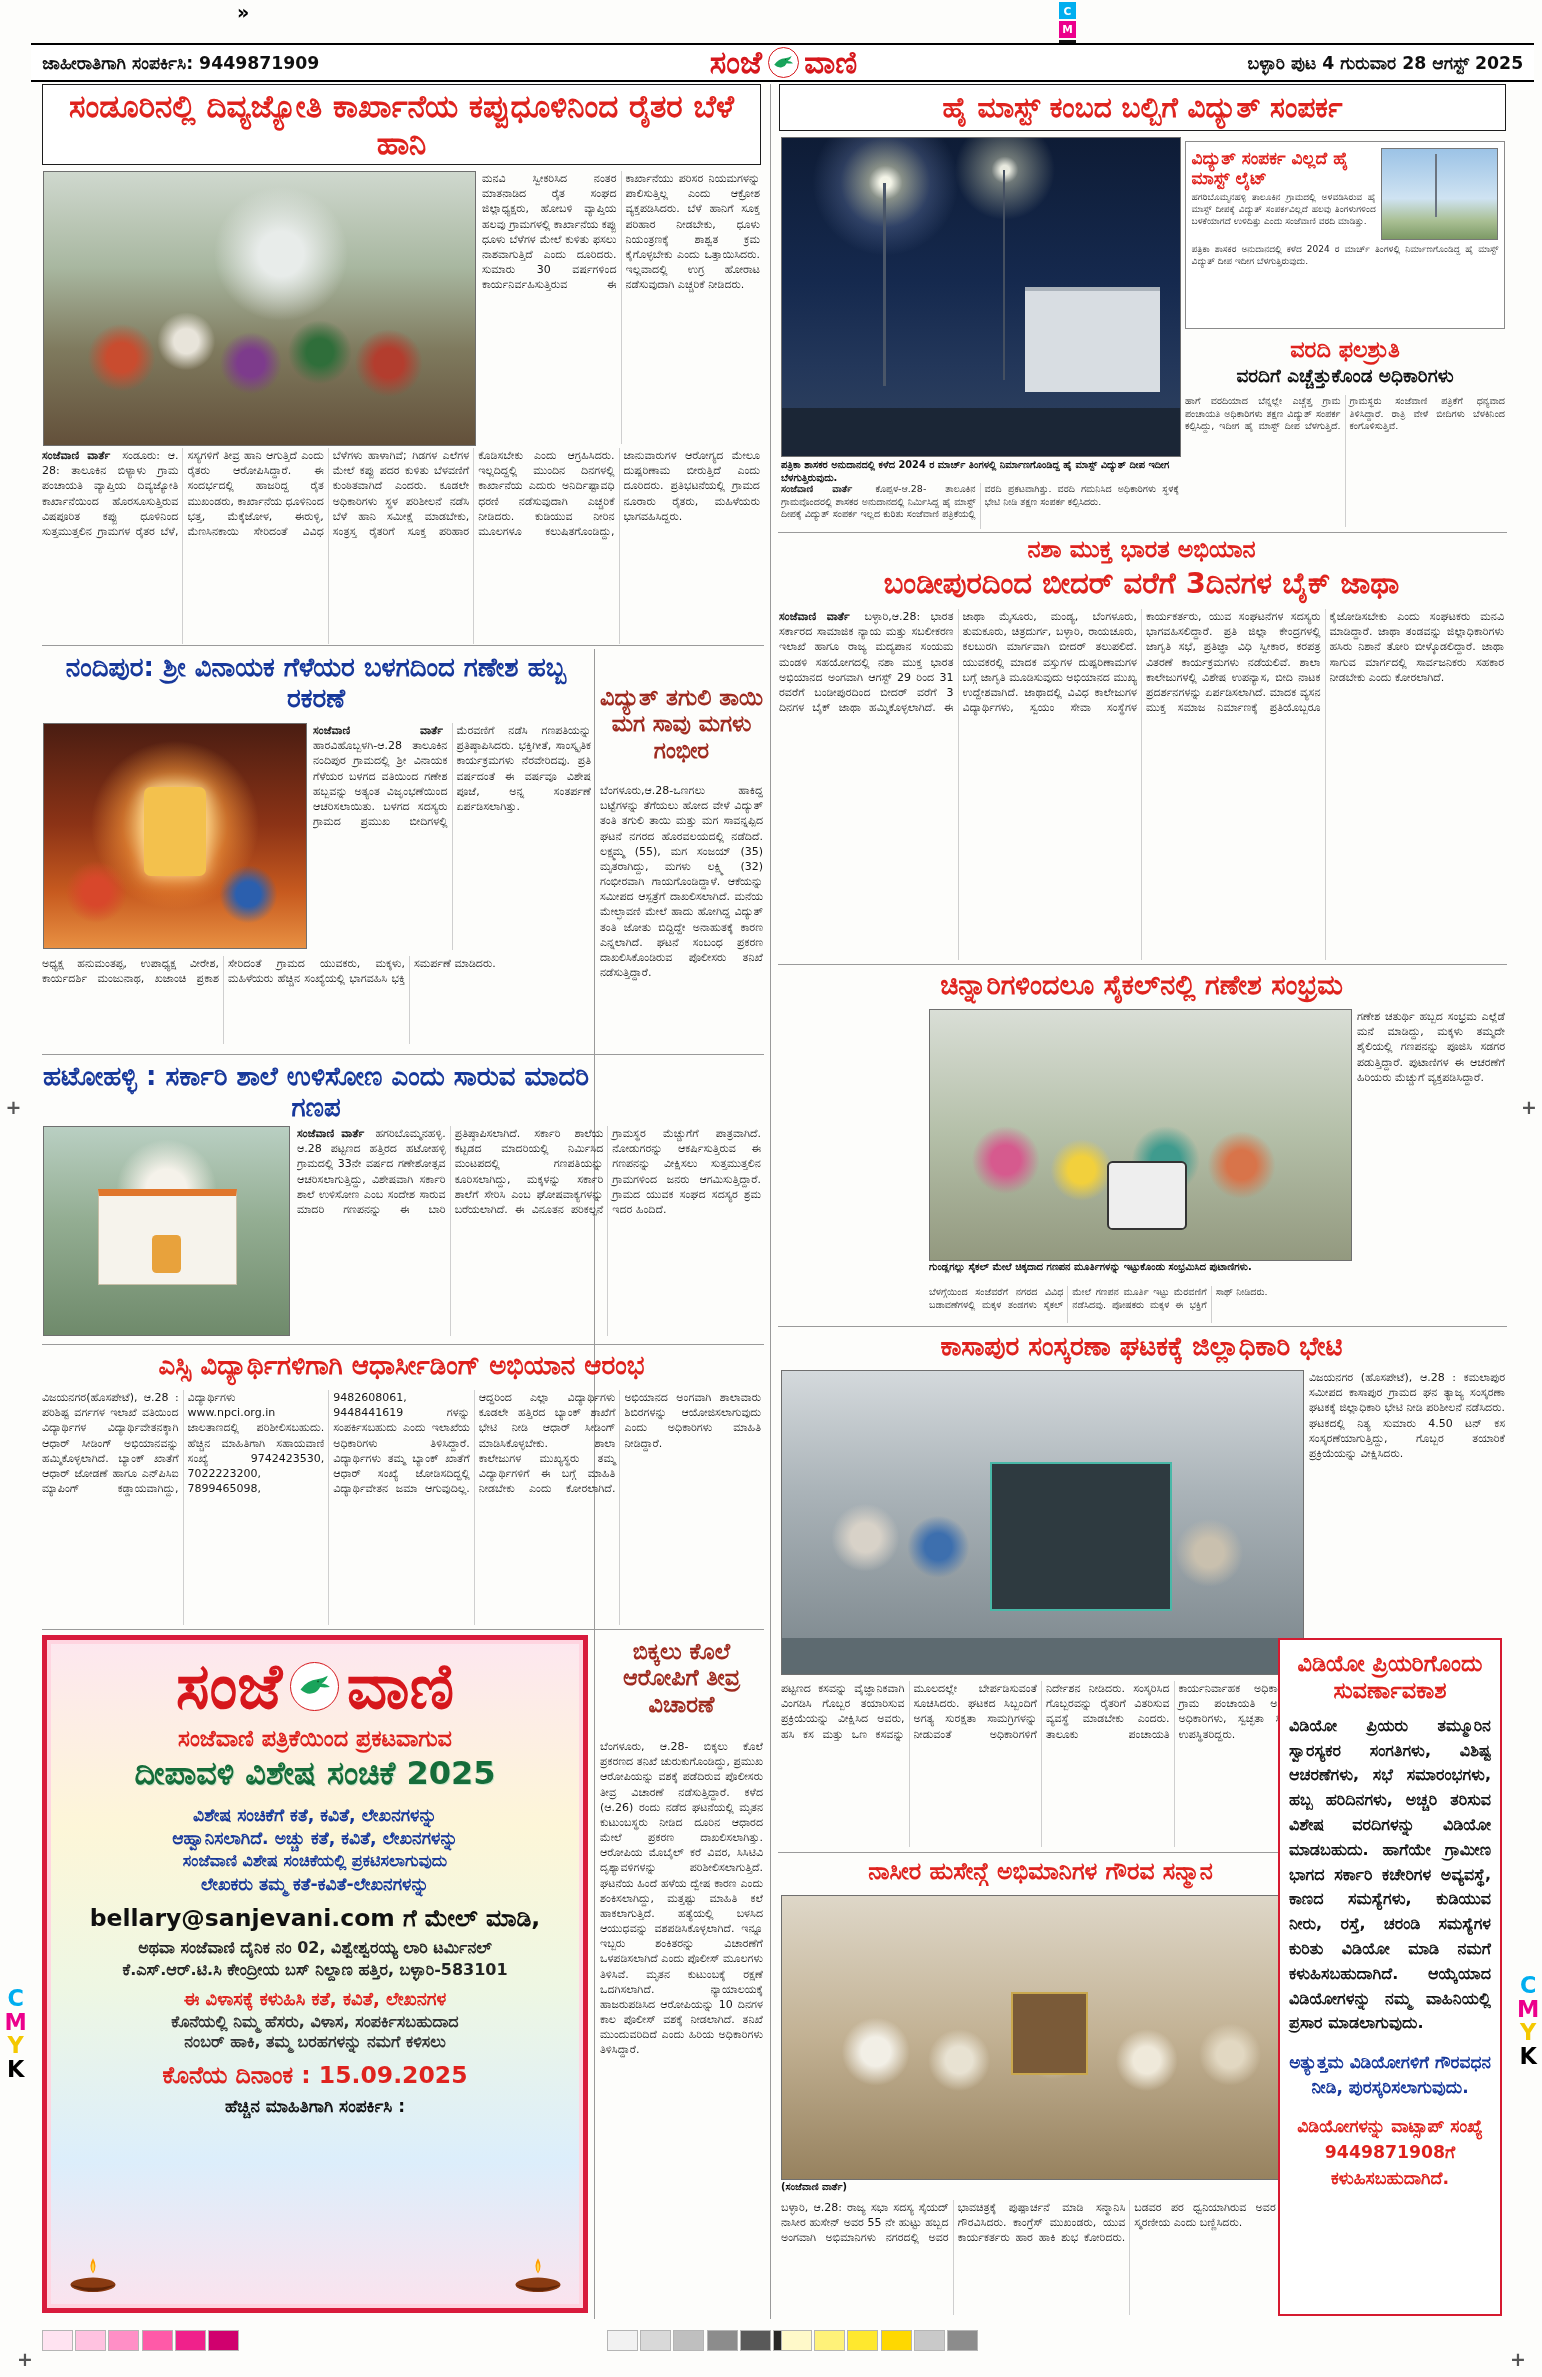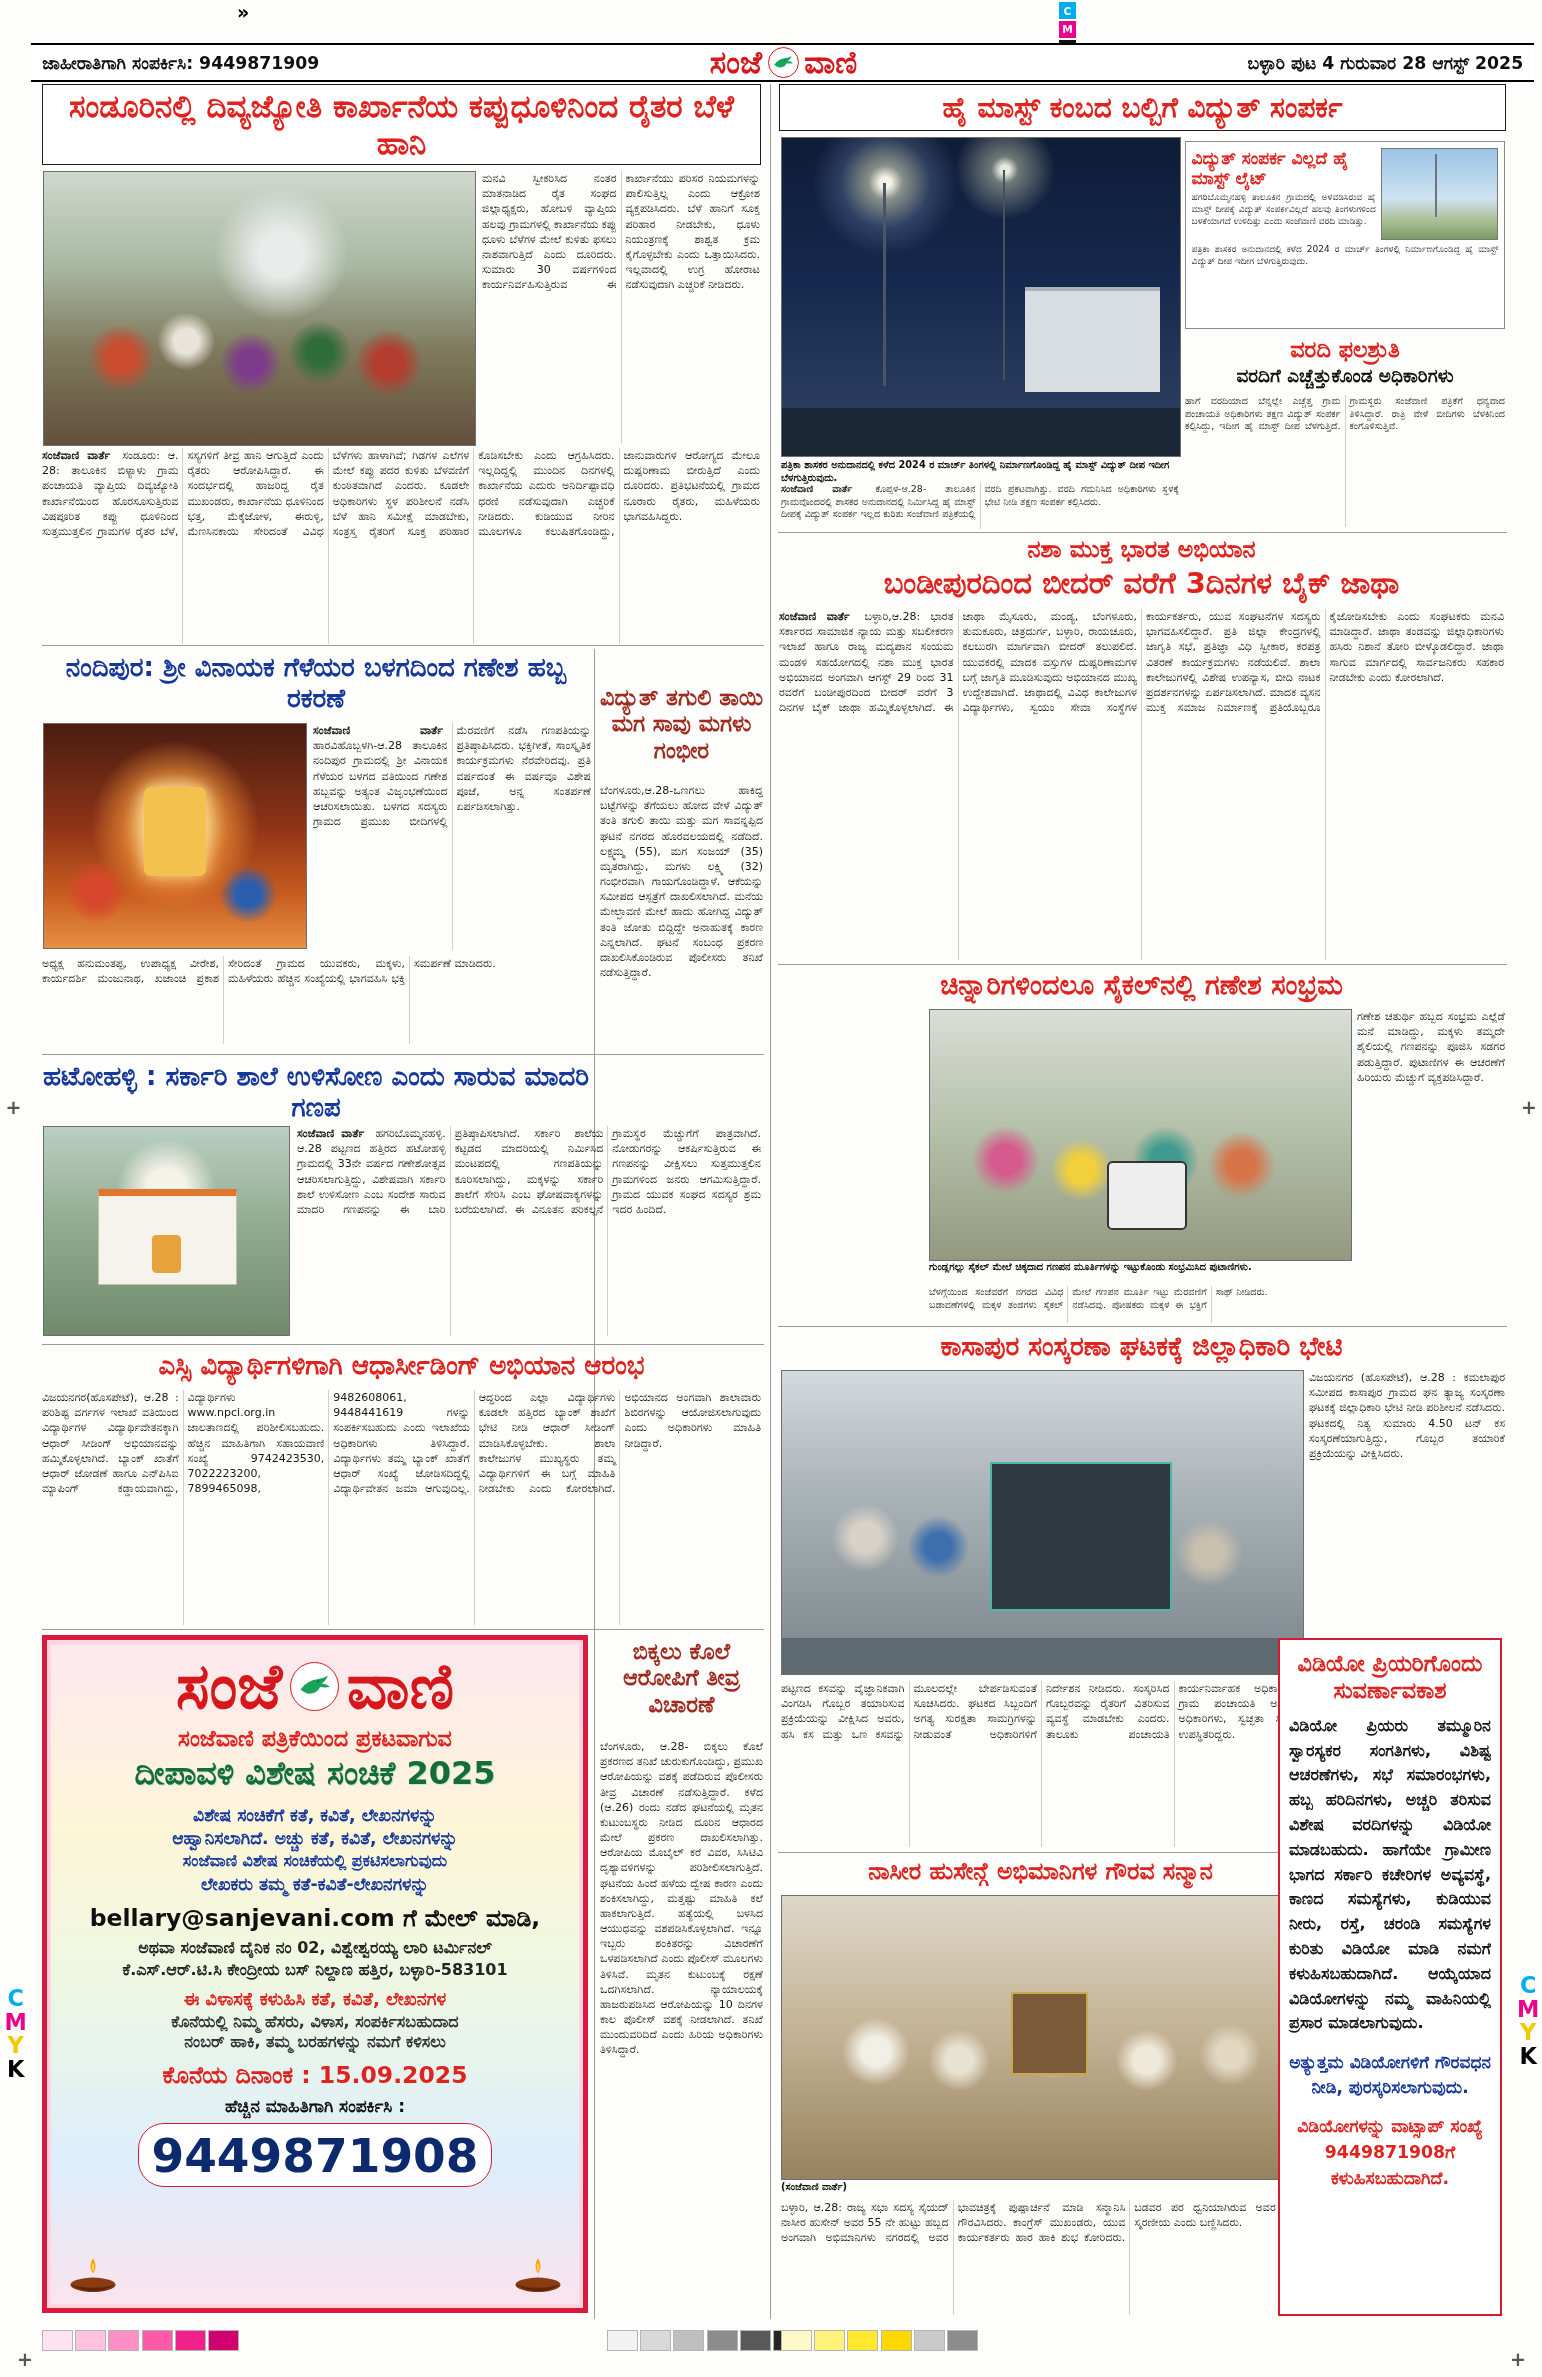--- a/index.html
+++ b/index.html
@@ -254,22 +254,20 @@
     <div class="blue" style="font-size:16px;font-weight:700;margin-top:3.4px;">ಸಂಜೆವಾಣಿ ವಿಶೇಷ ಸಂಚಿಕೆಯಲ್ಲಿ ಪ್ರಕಟಿಸಲಾಗುವುದು</div>
     <div class="blue" style="font-size:17.3px;font-weight:700;margin-top:3.4px;">ಲೇಖಕರು ತಮ್ಮ ಕತೆ-ಕವಿತೆ-ಲೇಖನಗಳನ್ನು</div>
     <div style="font-size:23.5px;font-weight:700;color:#101010;margin-top:10px;">bellary@sanjevani.com ಗೆ ಮೇಲ್ ಮಾಡಿ,</div>
     <div style="font-size:16px;font-weight:700;color:#242424;margin-top:6.7px;">ಅಥವಾ ಸಂಜೆವಾಣಿ ದೈನಿಕ ನಂ 02, ವಿಶ್ವೇಶ್ವರಯ್ಯ ಲಾರಿ ಟರ್ಮಿನಲ್</div>
     <div style="font-size:16px;font-weight:700;color:#242424;margin-top:2.2px;">ಕೆ.ಎಸ್.ಆರ್.ಟಿ.ಸಿ ಕೇಂದ್ರೀಯ ಬಸ್ ನಿಲ್ದಾಣ ಹತ್ತಿರ, ಬಳ್ಳಾರಿ-583101</div>
     <div class="red" style="font-size:18px;font-weight:700;margin-top:9px;">ಈ ವಿಳಾಸಕ್ಕೆ ಕಳುಹಿಸಿ ಕತೆ, ಕವಿತೆ, ಲೇಖನಗಳ</div>
     <div style="font-size:16px;color:#333;font-weight:600;margin-top:2.2px;">ಕೊನೆಯಲ್ಲಿ ನಿಮ್ಮ ಹೆಸರು, ವಿಳಾಸ, ಸಂಪರ್ಕಿಸಬಹುದಾದ</div>
     <div style="font-size:16px;color:#333;font-weight:600;margin-top:1.1px;">ನಂಬರ್ ಹಾಕಿ, ತಮ್ಮ ಬರಹಗಳನ್ನು ನಮಗೆ ಕಳಿಸಲು</div>
     <div class="red" style="font-size:23.5px;font-weight:700;margin-top:10px;">ಕೊನೆಯ ದಿನಾಂಕ : 15.09.2025</div>
     <div style="font-size:17px;font-weight:700;color:#101010;margin-top:6.7px;">ಹೆಚ್ಚಿನ ಮಾಹಿತಿಗಾಗಿ ಸಂಪರ್ಕಿಸಿ :</div>
-    <div style="margin:7.8px auto 0;width:70%;background:#fff;border:1.7px solid #d81b3c;border-radius:26px;
-                font-size:47px;font-weight:700;color:#0d2a6e;padding:3.4px 0;">9449871908</div>
     <span class="abs" style="left:14.5px;bottom:11.2px;">
       <svg width="62" height="46" viewBox="0 0 120 90">
           <ellipse cx="60" cy="70" rx="44" ry="14" fill="#8a3b12"></ellipse>
           <path d="M16 70 Q60 96 104 70 Q60 82 16 70Z" fill="#5d2408"></path>
           <path d="M60 18 Q70 34 60 48 Q50 34 60 18Z" fill="#ff9d00"></path>
           <path d="M60 26 Q65 36 60 45 Q55 36 60 26Z" fill="#ffd54d"></path>
         </svg>
     </span>
     <span class="abs" style="right:14.5px;bottom:11.2px;">
       <svg width="62" height="46" viewBox="0 0 120 90">

